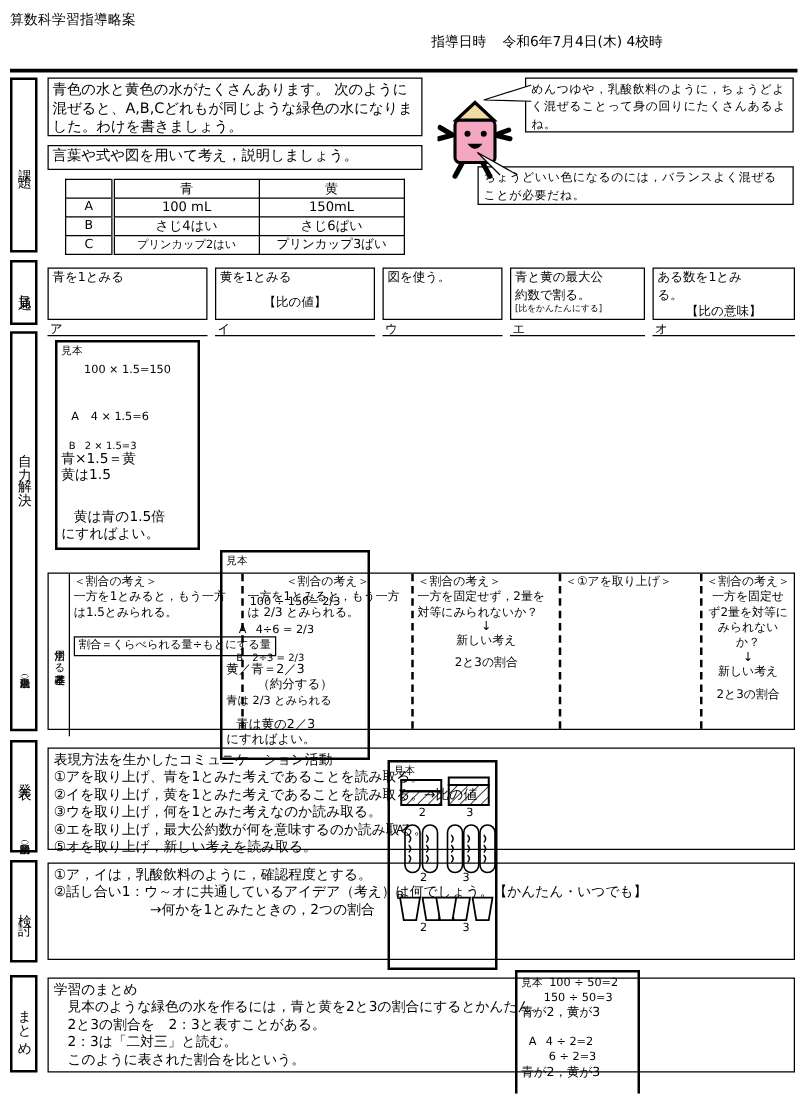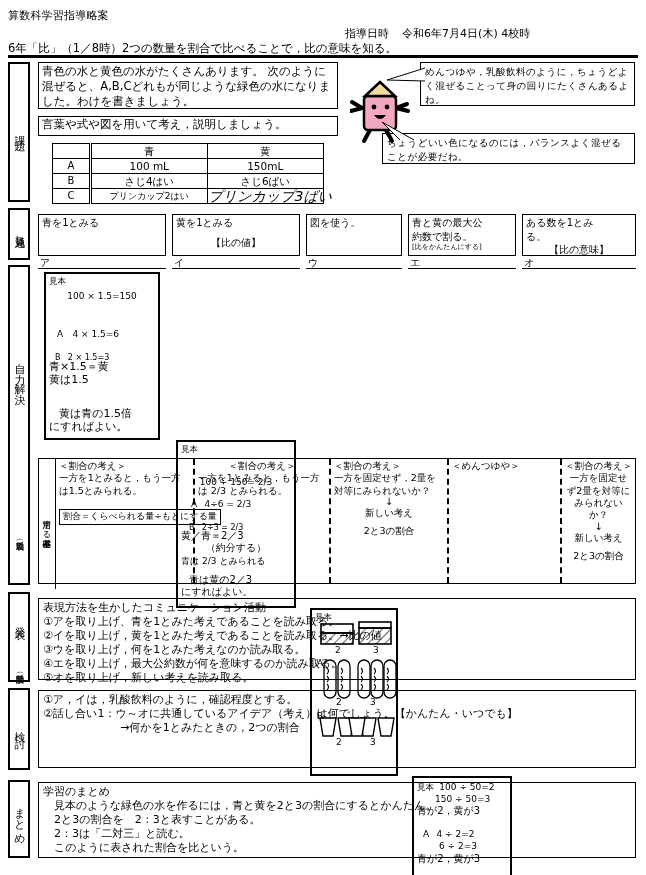--- a/index.html
+++ b/index.html
@@ -124,23 +124,20 @@
 <body>
 
 <div id="page">
 
   <div class="abs" style="left:8px; top:4px;">
     <span class="hdr-title">算数科学習指導略案</span>
   </div>
   <div class="abs" style="left:345px; top:22px;">
     <span class="hdr-date">指導日時</span>
     <span class="hdr-date" style="margin-left:8px;">令和6年7月4日(木) 4校時</span>
-  </div>
-  <div class="abs" style="left:8px; top:37px;">
-    <span class="hdr-sub">6年「比」（1／8時）2つの数量を割合で比べることで，比の意味を知る。</span>
   </div>
   <div class="abs rule-thick" style="left:8px; top:55px; width:630px;"></div>
 
   <div class="abs bx2 vlabel" style="left:8px; top:62px; width:22px; height:140px;">
     <span>課題</span>
   </div>
 
   <div class="abs bx2 vlabel tight" style="left:8px; top:208px; width:22px; height:52px; letter-spacing:0;">
     <span>見通し</span>
   </div>
@@ -193,21 +190,21 @@
           <td>150mL</td>
         </tr>
         <tr>
           <td class="lab">B</td>
           <td class="dbl">さじ4はい</td>
           <td>さじ6ぱい</td>
         </tr>
         <tr>
           <td class="lab">C</td>
           <td class="dbl" style="font-size:9px;">プリンカップ2はい</td>
-          <td style="font-size:14px;font-style:italic;">プリンカップ3ばい</td>
+          <td style="font-size:10px;">プリンカップ3ばい</td>
         </tr>
       </tbody>
     </table>
   </div>
 
   <div class="abs" style="left:350px; top:78px; width:62px; height:66px;">
     <svg width="62" height="66" viewBox="0 0 62 66">
 
       <path d="M12 30 L2 24 M12 30 L1 33" stroke="#000" stroke-width="4" fill="none" stroke-linecap="round"></path>
       <path d="M46 30 L57 26 M46 30 L58 33" stroke="#000" stroke-width="4" fill="none" stroke-linecap="round"></path>
@@ -402,21 +399,21 @@
 
       <div class="bb dashv" style="width:110px;">
         <div class="hd">＜割合の考え＞</div>
         <div>一方を固定せず，2量を対等にみられないか？</div>
         <div class="arrowdn">↓</div>
         <div style="text-align:center;">新しい考え</div>
         <div style="text-align:center; margin-top:6px;">2と3の割合</div>
       </div>
 
       <div class="bb dashv" style="width:105px;">
-        <div class="hd">＜めんつゆや＞</div>
+        <div class="hd">＜①アを取り上げ＞</div>
       </div>
 
       <div class="bb dashv" style="flex:1;">
         <div class="hd" style="text-align:center;">＜割合の考え＞</div>
         <div style="text-align:center;">一方を固定せず2量を対等にみられないか？</div>
         <div class="arrowdn">↓</div>
         <div style="text-align:center;">新しい考え</div>
         <div style="text-align:center; margin-top:6px;">2と3の割合</div>
       </div>
     </div>

